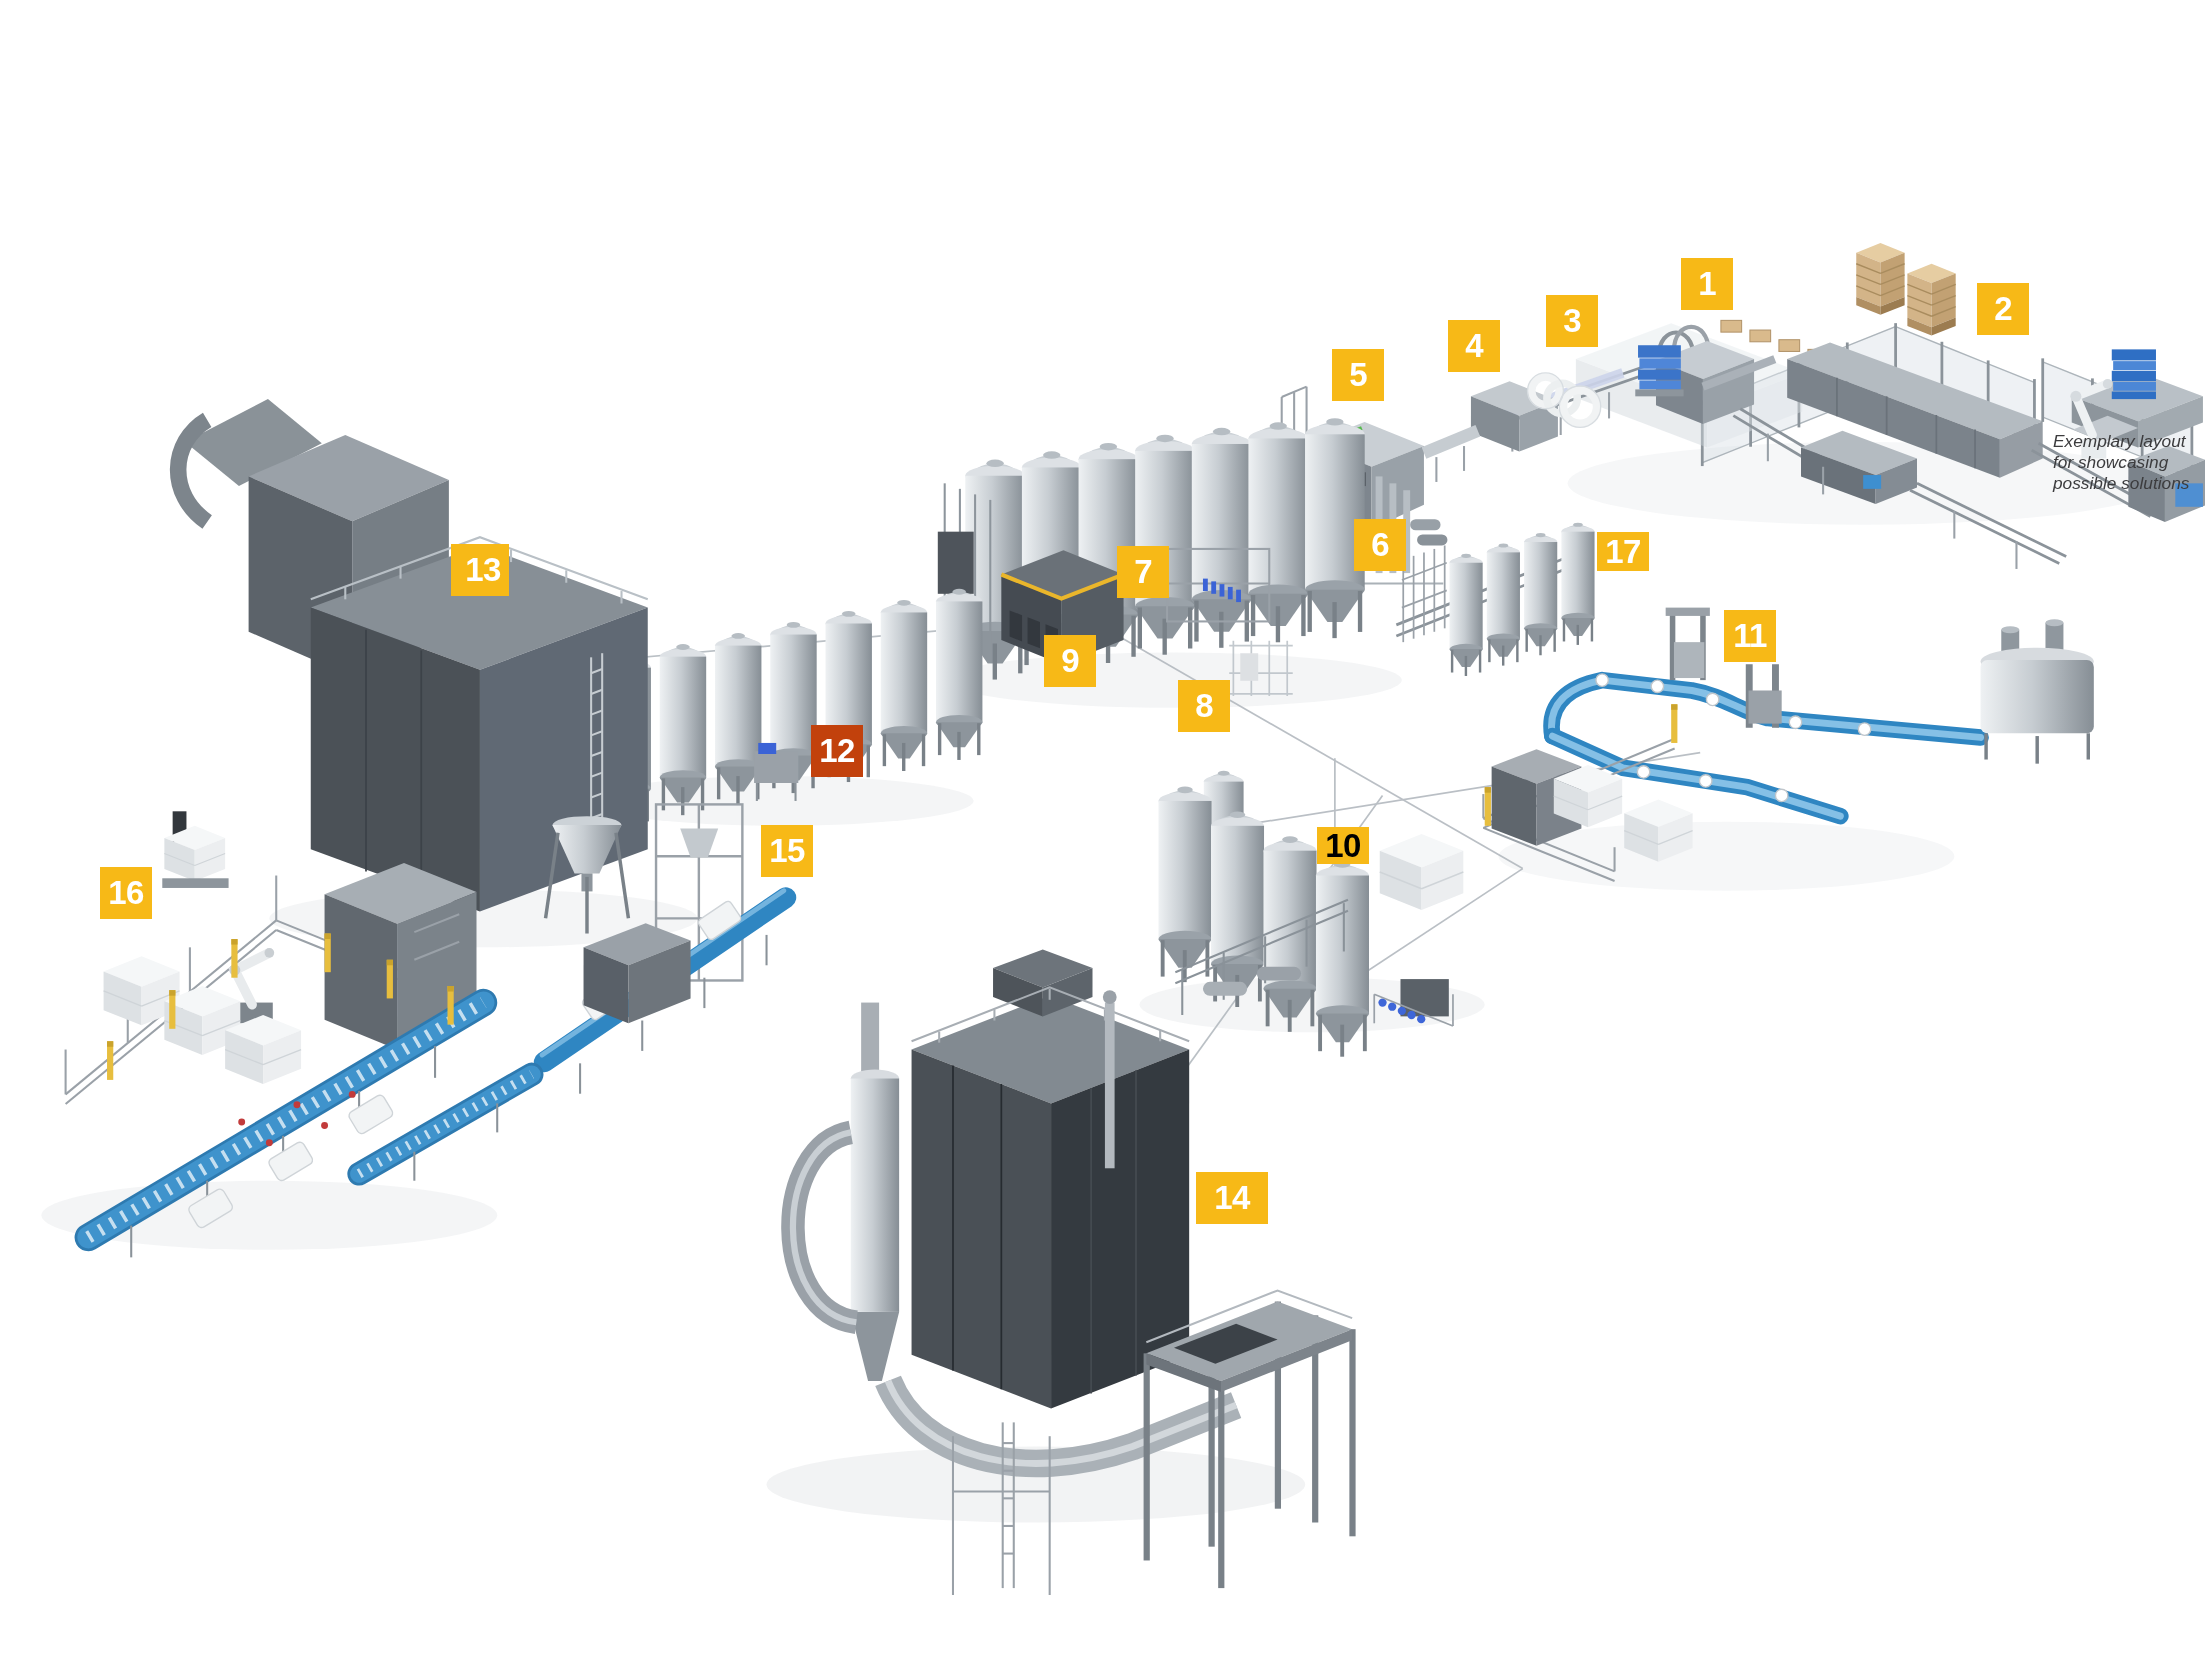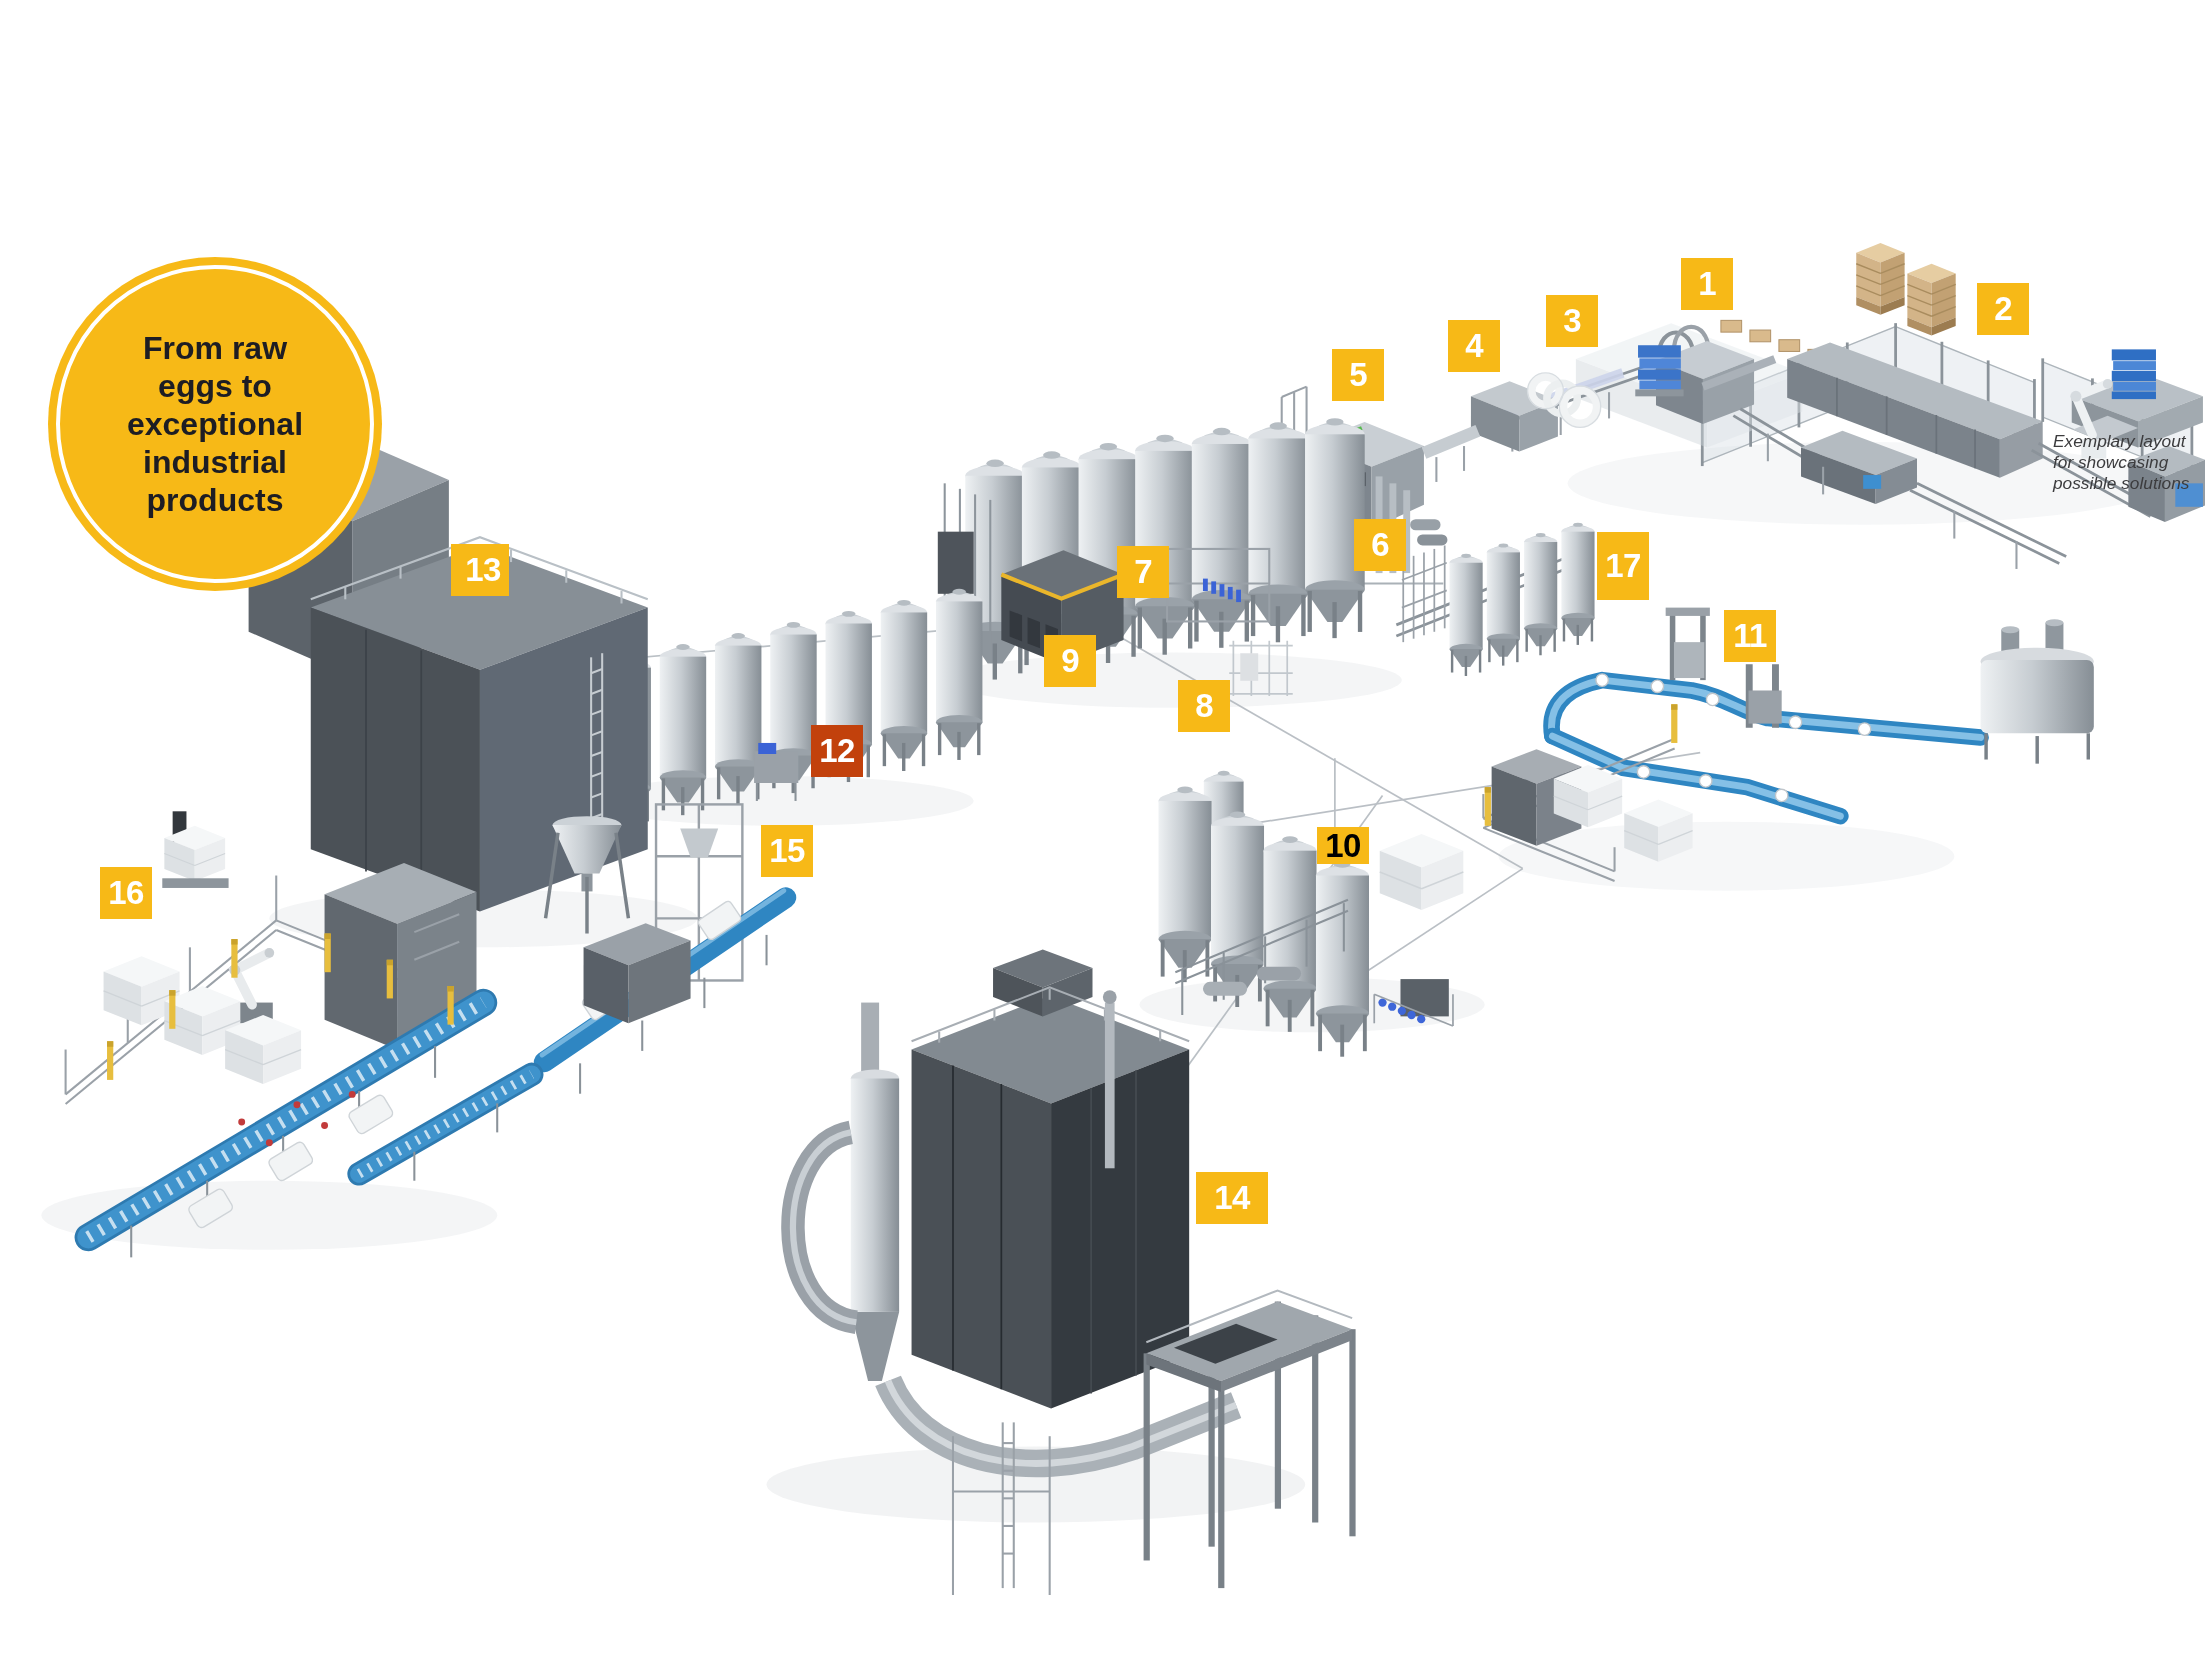--- a/index.html
+++ b/index.html
@@ -658,28 +658,20 @@
           <path d="M1452,2170 L1468,2170"></path>
         <path d="M1452,2210 L1468,2210"></path>
           <path d="M1452,2250 L1468,2250"></path>
         <path d="M1380,2080 L1380,2310"></path>
           <path d="M1520,2080 L1520,2310"></path>
           <path d="M1380,2160 L1520,2160"></path>
       </g>
     </g>
   </svg>
 
-  <div class="badge" style="background: rgb(247, 185, 23);">
-    <span class="badge-ring"></span>
-    <span class="badge-line">From raw</span>
-    <span class="badge-line">eggs to</span>
-    <span class="badge-line">exceptional</span>
-    <span class="badge-line">industrial</span>
-    <span class="badge-line">products</span>
-  </div>
 
   <div class="caption">
     <div class="caption-line">Exemplary layout</div>
     <div class="caption-line">for showcasing</div>
     <div class="caption-line">possible solutions</div>
   </div>
 
   <div id="callouts">
       <div class="callout" style="left: 1681px; top: 258px; width: 52px; height: 52px; background: rgb(247, 185, 23); color: rgb(255, 255, 255);">1</div>
       <div class="callout" style="left: 1977px; top: 283px; width: 52px; height: 52px; background: rgb(247, 185, 23); color: rgb(255, 255, 255);">2</div>
@@ -690,17 +682,17 @@
       <div class="callout" style="left: 1117px; top: 546px; width: 52px; height: 52px; background: rgb(247, 185, 23); color: rgb(255, 255, 255);">7</div>
       <div class="callout" style="left: 1178px; top: 680px; width: 52px; height: 52px; background: rgb(247, 185, 23); color: rgb(255, 255, 255);">8</div>
       <div class="callout" style="left: 1044px; top: 635px; width: 52px; height: 52px; background: rgb(247, 185, 23); color: rgb(255, 255, 255);">9</div>
       <div class="callout" style="left: 1317px; top: 827px; width: 52px; height: 37px; background: rgb(247, 185, 23); color: #000000;">10</div>
       <div class="callout" style="left: 1724px; top: 610px; width: 52px; height: 52px; background: rgb(247, 185, 23); color: rgb(255, 255, 255);">11</div>
       <div class="callout" style="left: 811px; top: 725px; width: 52px; height: 52px; background: #c2410c; color: rgb(255, 255, 255);">12</div>
       <div class="callout" style="left: 451px; top: 544px; width: 52px; height: 52px; background: rgb(247, 185, 23); color: rgb(255, 255, 255); padding-left: 6px;">13</div>
       <div class="callout" style="left: 1196px; top: 1172px; width: 72px; height: 52px; background: rgb(247, 185, 23); color: rgb(255, 255, 255);">14</div>
       <div class="callout" style="left: 761px; top: 825px; width: 52px; height: 52px; background: rgb(247, 185, 23); color: rgb(255, 255, 255);">15</div>
       <div class="callout" style="left: 100px; top: 867px; width: 52px; height: 52px; background: rgb(247, 185, 23); color: rgb(255, 255, 255);">16</div>
-      <div class="callout" style="left: 1597px; top: 532px; width: 52px; height: 68px; background: rgb(247, 185, 23); color: rgb(255, 255, 255);">17</div>
+      <div class="callout" style="left: 1597px; top: 532px; width: 52px; height: 39px; background: rgb(247, 185, 23); color: rgb(255, 255, 255);">17</div>
     </div>
 
 </div>
 
 
 </body></html>

